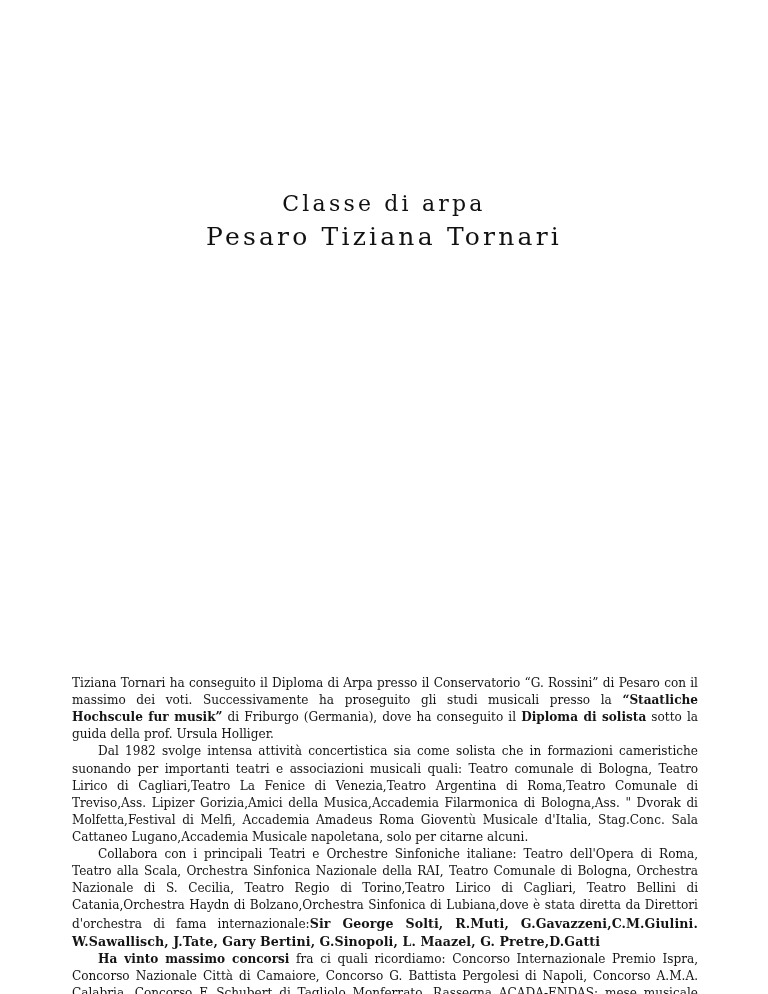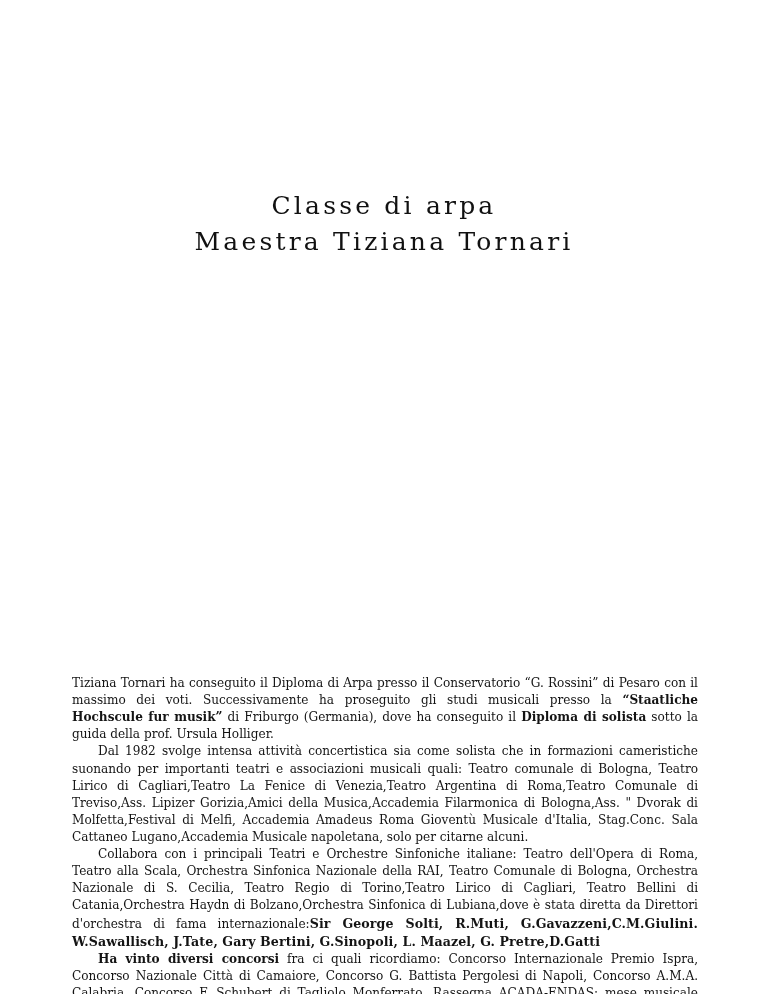--- a/index.html
+++ b/index.html
@@ -21,21 +21,21 @@
     box-sizing: border-box;
     padding: 0;
     position: relative;
   }
   .title-block {
     margin-top: 188px;
     text-align: center;
   }
   .title-line {
     font-family: "DejaVu Serif", serif;
-    font-size: 25px;
+    font-size: 22px;
     letter-spacing: 3.2px;
     color: #111;
     line-height: 1.42;
     font-weight: 400;
   }
   .title-line-2 {
     font-size: 25px;
   }
   .body-block {
     position: absolute;
@@ -67,27 +67,27 @@
     letter-spacing: 0.1px;
   }
 </style>
 </head>
 <body>
 
 <div class="page">
 
   <div class="title-block">
     <div class="title-line">Classe di arpa</div>
-    <div class="title-line title-line-2">Maestra Tiziana Tornari</div>
+    <div class="title-line title-line-2">Pesaro Tiziana Tornari</div>
   </div>
 
   <div class="body-block">
 
     <p class="para"><span class="nm">Tiziana Tornari</span><span> ha conseguito il Diploma di Arpa presso il Conservatorio “G. Rossini” di Pesaro con il massimo dei voti.  Successivamente ha proseguito gli studi musicali presso la </span><span class="b">“Staatliche Hochscule fur musik”</span><span> di Friburgo (Germania), dove ha conseguito il </span><span class="b">Diploma di solista</span><span> sotto la guida della prof. Ursula Holliger.</span></p>
 
     <p class="para indent">Dal 1982 svolge intensa attività concertistica sia come solista che in formazioni cameristiche suonando per importanti teatri e associazioni musicali  quali: Teatro comunale di Bologna, Teatro Lirico di Cagliari,Teatro La Fenice di Venezia,Teatro Argentina di Roma,Teatro Comunale di Treviso,Ass. Lipizer Gorizia,Amici della Musica,Accademia Filarmonica di Bologna,Ass. " Dvorak di Molfetta,Festival di Melfi, Accademia Amadeus Roma Gioventù Musicale d'Italia, Stag.Conc. Sala Cattaneo Lugano,Accademia Musicale napoletana, solo per citarne alcuni.</p>
 
     <p class="para indent"><span>Collabora con i principali Teatri e Orchestre Sinfoniche italiane: Teatro dell'Opera di Roma, Teatro alla Scala, Orchestra Sinfonica Nazionale della RAI, Teatro Comunale di Bologna, Orchestra Nazionale di S. Cecilia, Teatro Regio di Torino,Teatro Lirico di Cagliari, Teatro Bellini di Catania,Orchestra Haydn di Bolzano,Orchestra Sinfonica di Lubiana,dove è stata diretta  da Direttori d'orchestra di fama internazionale:</span><span class="conductors">Sir George Solti, R.Muti, G.Gavazzeni,C.M.Giulini.  W.Sawallisch, J.Tate, Gary Bertini,</span><span class="conductors tail"> G.Sinopoli, L. Maazel, G. Pretre,D.Gatti</span></p>
 
-    <p class="para indent"><span class="b">Ha vinto diversi concorsi</span><span> fra ci quali ricordiamo: Concorso Internazionale Premio Ispra, Concorso Nazionale Città di Camaiore, Concorso G. Battista Pergolesi di Napoli, Concorso A.M.A. Calabria, Concorso F. Schubert di Tagliolo Monferrato, Rassegna ACADA-ENDAS: mese musicale genovese.</span></p>
+    <p class="para indent"><span class="b">Ha vinto massimo concorsi</span><span> fra ci quali ricordiamo: Concorso Internazionale Premio Ispra, Concorso Nazionale Città di Camaiore, Concorso G. Battista Pergolesi di Napoli, Concorso A.M.A. Calabria, Concorso F. Schubert di Tagliolo Monferrato, Rassegna ACADA-ENDAS: mese musicale genovese.</span></p>
 
   </div>
 </div>
 
 </body></html>

